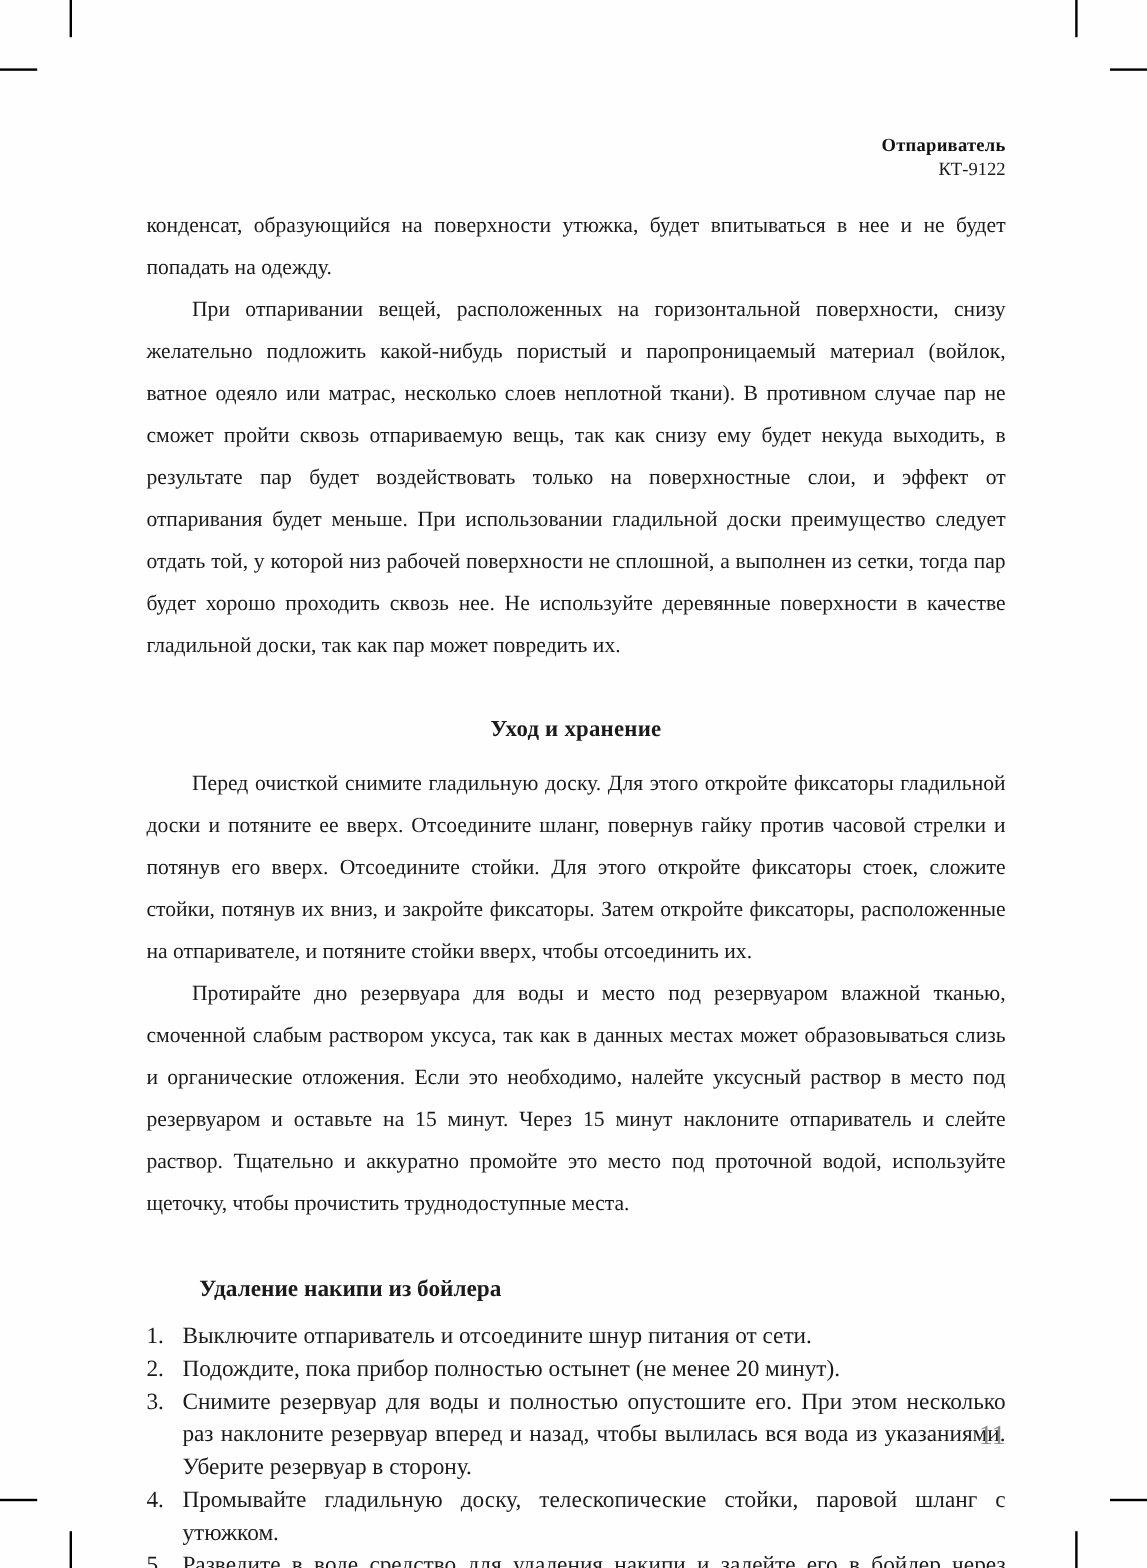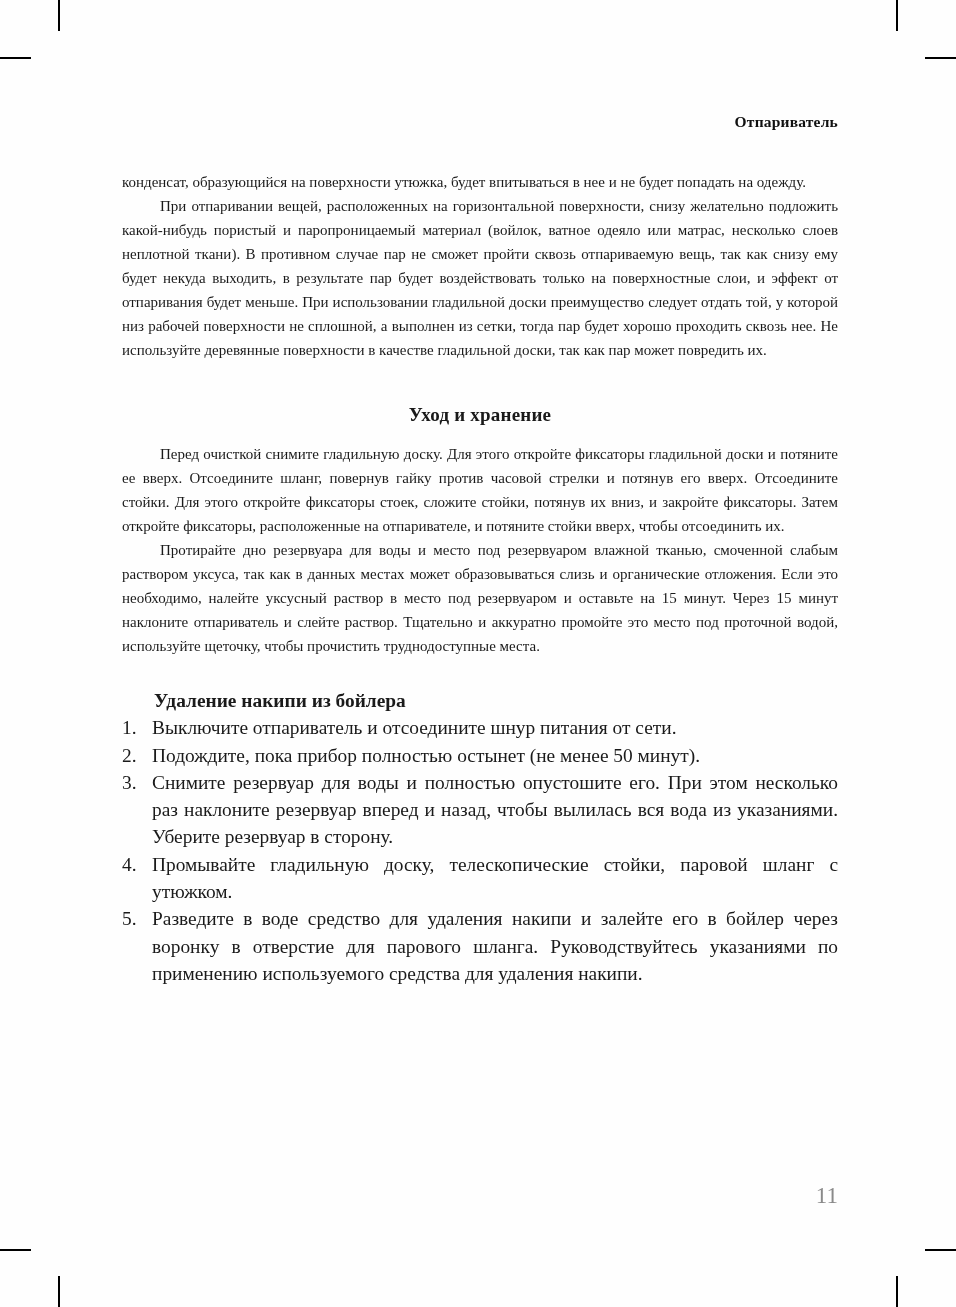--- a/index.html
+++ b/index.html
@@ -57,39 +57,39 @@
   
   .column {
     position: absolute;
     left: 122px;
     top: 170px;
     width: 716px;
   }
 
   p.body {
     margin: 0;
-    font-size: 15px;
-    line-height: 24px;
+    font-size: 18px;
+    line-height: 35px;
     text-align: justify;
     text-justify: inter-word;
     hyphens: manual;
   }
   p.body.indent { text-indent: 38px; }
   p.body.cont   { text-indent: 0; }
 
   h2.section {
     margin: 0;
     font-size: 19px;
     font-weight: bold;
     text-align: center;
     letter-spacing: 0.2px;
   }
 
   h3.subsection {
-    margin: 0;
+    margin: 12px;
     font-size: 19.4px;
     font-weight: bold;
     text-indent: 32px;
     line-height: 27.3px;
   }
 
   .gap-before-section { height: 42px; }
   .gap-after-section  { height: 16px; }
   .gap-before-sub     { height: 29px; }
 
@@ -138,20 +138,21 @@
   <div class="crop crop-tl-h"></div>
   <div class="crop crop-tr-v"></div>
   <div class="crop crop-tr-h"></div>
   <div class="crop crop-bl-v"></div>
   <div class="crop crop-bl-h"></div>
   <div class="crop crop-br-v"></div>
   <div class="crop crop-br-h"></div>
 
   <div class="runhead">
     <span class="rh-title">Отпариватель</span>
+    <span class="rh-model">КТ-9122</span>
   </div>
 
   <div class="column">
 
     <p class="body cont">конденсат, образующийся на поверхности утюжка, будет впитываться в нее и не будет попадать на одежду.</p>
 
     <p class="body indent">При отпаривании вещей, расположенных на горизонтальной поверхности, снизу желательно подложить какой-нибудь пористый и паропроницаемый материал (войлок, ватное одеяло или матрас, несколько слоев неплотной ткани). В противном случае пар не сможет пройти сквозь отпариваемую вещь, так как снизу ему будет некуда выходить, в результате пар будет воздействовать только на поверхностные слои, и эффект от отпаривания будет меньше. При использовании гладильной доски преимущество следует отдать той, у которой низ рабочей поверхности не сплошной, а выполнен из сетки, тогда пар будет хорошо проходить сквозь нее. Не используйте деревянные поверхности в качестве гладильной доски, так как пар может повредить их.</p>
 
     <div class="gap-before-section"></div>
 
@@ -167,21 +168,21 @@
     <h3 class="subsection">Удаление накипи из бойлера</h3>
 
 
     <ol class="steps">
       <li>
         <span class="num">1.</span>
         <span class="txt">Выключите отпариватель и отсоедините шнур питания от сети.</span>
       </li>
       <li>
         <span class="num">2.</span>
-        <span class="txt">Подождите, пока прибор полностью остынет (не менее 50 минут).</span>
+        <span class="txt">Подождите, пока прибор полностью остынет (не менее 20 минут).</span>
       </li>
       <li>
         <span class="num">3.</span>
         <span class="txt">Снимите резервуар для воды и полностью опустошите его. При этом несколько раз наклоните резервуар вперед и назад, чтобы вылилась вся вода из указаниями. Уберите резервуар в сторону.</span>
       </li>
       <li>
         <span class="num">4.</span>
         <span class="txt">Промывайте гладильную доску, телескопические стойки, паровой шланг с утюжком.</span>
       </li>
       <li>

